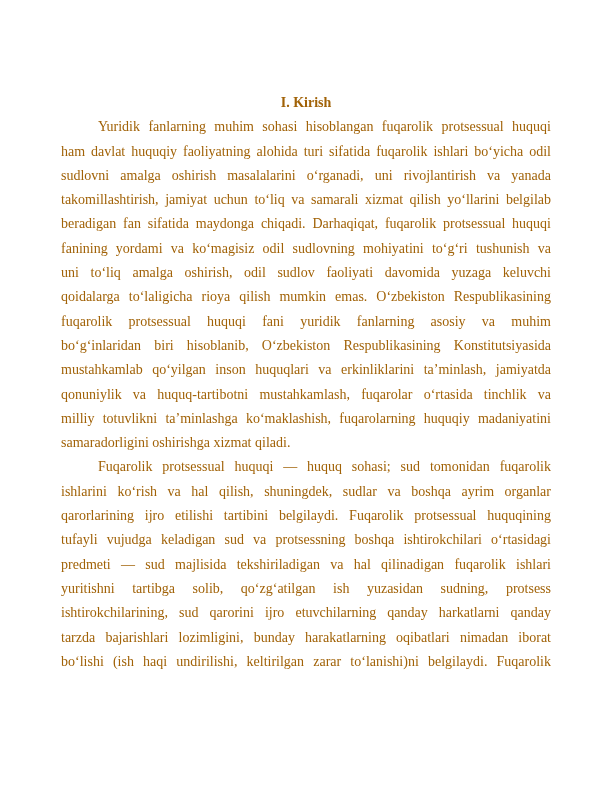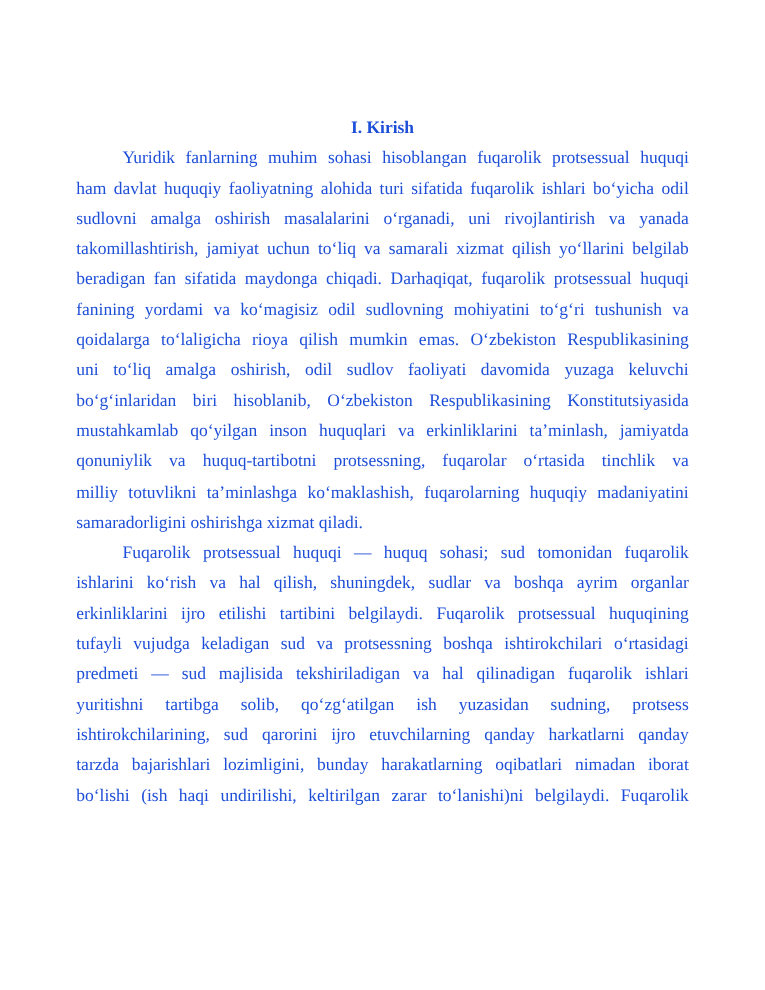--- a/index.html
+++ b/index.html
@@ -7,21 +7,21 @@
     padding: 0;
     background: #ffffff;
   }
   .page {
     position: relative;
     width: 612px;
     height: 792px;
     background: #ffffff;
     overflow: hidden;
     font-family: "Liberation Serif", serif;
-    color: #1d4ed8;
+    color: #a16207;
   }
   .content {
     position: absolute;
     left: 61px;
     top: 91px;
     width: 490px;
     font-size: 14px;
     line-height: 24.3px;
   }
   .doc-title {
@@ -49,33 +49,34 @@
 
     <div class="doc-title">I. Kirish</div>
 
     <div>
       <div class="line indent">Yuridik fanlarning muhim sohasi hisoblangan fuqarolik protsessual huquqi</div>
       <div class="line">ham davlat huquqiy faoliyatning alohida turi sifatida fuqarolik ishlari bo‘yicha odil</div>
       <div class="line">sudlovni amalga oshirish masalalarini o‘rganadi, uni rivojlantirish va yanada</div>
       <div class="line">takomillashtirish, jamiyat uchun to‘liq va samarali xizmat qilish yo‘llarini belgilab</div>
       <div class="line">beradigan fan sifatida maydonga chiqadi. Darhaqiqat, fuqarolik protsessual huquqi</div>
       <div class="line">fanining yordami va ko‘magisiz odil sudlovning mohiyatini to‘g‘ri tushunish va</div>
+      <div class="line">uni to‘liq amalga oshirish, odil sudlov faoliyati davomida yuzaga keluvchi</div>
       <div class="line">qoidalarga to‘laligicha rioya qilish mumkin emas. O‘zbekiston Respublikasining</div>
-      <div class="line">uni to‘liq amalga oshirish, odil sudlov faoliyati davomida yuzaga keluvchi</div>
+      <div class="line">fuqarolik protsessual huquqi fani yuridik fanlarning asosiy va muhim</div>
       <div class="line">bo‘g‘inlaridan biri hisoblanib, O‘zbekiston Respublikasining Konstitutsiyasida</div>
       <div class="line">mustahkamlab qo‘yilgan inson huquqlari va erkinliklarini ta’minlash, jamiyatda</div>
-      <div class="line">qonuniylik va huquq-tartibotni protsessning, fuqarolar o‘rtasida tinchlik va</div>
+      <div class="line">qonuniylik va huquq-tartibotni mustahkamlash, fuqarolar o‘rtasida tinchlik va</div>
       <div class="line">milliy totuvlikni ta’minlashga ko‘maklashish, fuqarolarning huquqiy madaniyatini</div>
       <div class="line end">samaradorligini oshirishga xizmat qiladi.</div>
     </div>
 
     <div>
       <div class="line indent">Fuqarolik protsessual huquqi — huquq sohasi; sud tomonidan fuqarolik</div>
       <div class="line">ishlarini ko‘rish va hal qilish, shuningdek, sudlar va boshqa ayrim organlar</div>
-      <div class="line">erkinliklarini ijro etilishi tartibini belgilaydi. Fuqarolik protsessual huquqining</div>
+      <div class="line">qarorlarining ijro etilishi tartibini belgilaydi. Fuqarolik protsessual huquqining</div>
       <div class="line">tufayli vujudga keladigan sud va protsessning boshqa ishtirokchilari o‘rtasidagi</div>
       <div class="line">predmeti — sud majlisida tekshiriladigan va hal qilinadigan fuqarolik ishlari</div>
       <div class="line">yuritishni tartibga solib, qo‘zg‘atilgan ish yuzasidan sudning, protsess</div>
       <div class="line">ishtirokchilarining, sud qarorini ijro etuvchilarning qanday harkatlarni qanday</div>
       <div class="line">tarzda bajarishlari lozimligini, bunday harakatlarning oqibatlari nimadan iborat</div>
       <div class="line">bo‘lishi (ish haqi undirilishi, keltirilgan zarar to‘lanishi)ni belgilaydi. Fuqarolik</div>
     </div>
 
   </div>
 </div>

